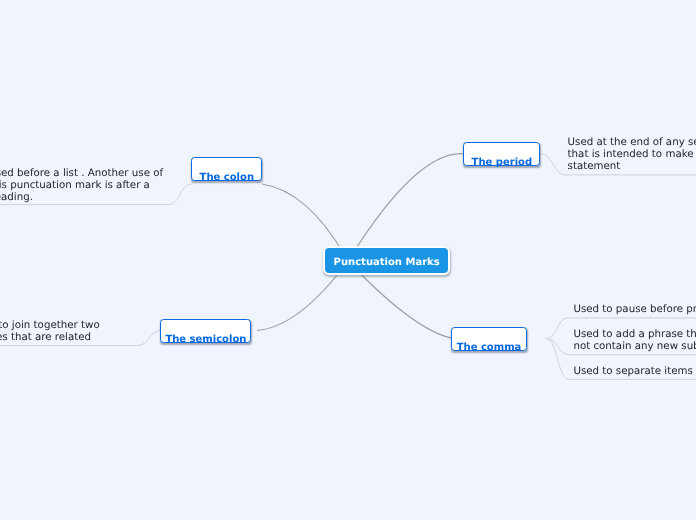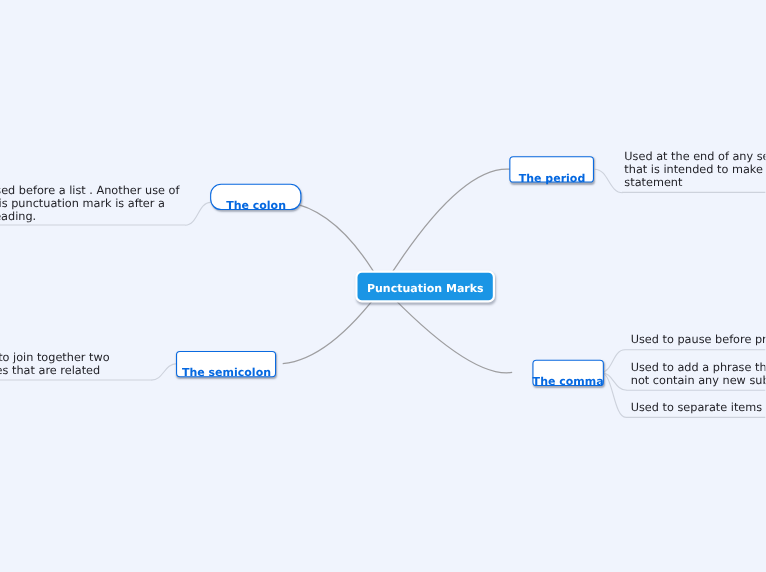--- a/index.html
+++ b/index.html
@@ -39,27 +39,27 @@
       <path d="M546.2 338.6 C 558 338.6 558 354.8 570 354.8" stroke="#cdd2dc" fill="none" stroke-width="1"></path>
       <path d="M546.2 338.6 C 557.5 338.6 557.5 379.4 569 379.4" stroke="#cdd2dc" fill="none" stroke-width="1"></path>
       <path d="M348 261 Q 417 150 464 153.8" stroke="#9e9ea0" fill="none" stroke-width="1.15"></path>
       <path d="M348 261 Q 308.8 191 262 184" stroke="#9e9ea0" fill="none" stroke-width="1.15"></path>
       <path d="M348 261 Q 299.1 326.9 257 330.5" stroke="#9e9ea0" fill="none" stroke-width="1.15"></path>
       <path d="M348 261 Q 427.6 344.4 465.6 338.6" stroke="#9e9ea0" fill="none" stroke-width="1.15"></path>
     </svg>
 <div class="node topic" style="left: 463.3px; top: 141.6px; width: 77.1px; height: 24.4px;">
       <span>The period</span>
     </div>
-    <div class="node topic" style="left: 191.3px; top: 167px; width: 83px; height: 24.1px; border-radius: 10px;">
+    <div class="node topic" style="left: 191.3px; top: 157px; width: 71px; height: 24.1px;">
       <span>The colon</span>
     </div>
     <div class="node topic" style="left: 160.4px; top: 318.8px; width: 91px; height: 24.2px;">
       <span>The semicolon</span>
     </div>
-    <div class="node topic" style="left: 484px; top: 326.9px; width: 65px; height: 24.2px;">
+    <div class="node topic" style="left: 451px; top: 326.9px; width: 76px; height: 24.2px;">
       <span>The comma</span>
     </div>
     <div class="node root" style="left: 285.1px; top: 245.8px; width: 127.1px; height: 29.5px;">
       <span>Punctuation Marks</span>
     </div>
     <div class="leaf" style="left: 567.6px; top: 136.8px;"><div>Used at the end of any sentence</div><div>that is intended to make a</div><div>statement</div></div>
     <div class="leaf" style="left: -11.8px; top: 167.6px;"><div>Used before a list . Another use of</div><div>this punctuation mark is after a</div><div>heading.</div></div>
     <div class="leaf" style="left: -30.6px; top: 319.7px;"><div>Used to join together two</div><div>clauses that are related</div></div>
     <div class="leaf" style="left: 573.4px; top: 303.6px;"><div>Used to pause before proceeding</div></div>
     <div class="leaf" style="left: 573.4px; top: 328.6px;"><div>Used to add a phrase that does</div><div>not contain any new subject</div></div>

